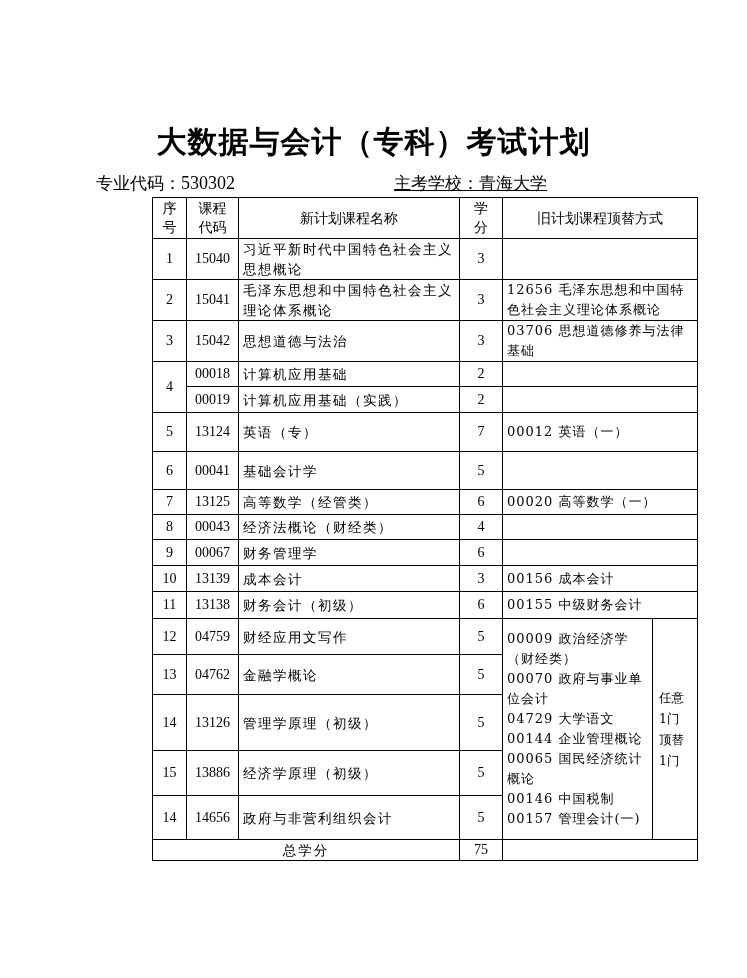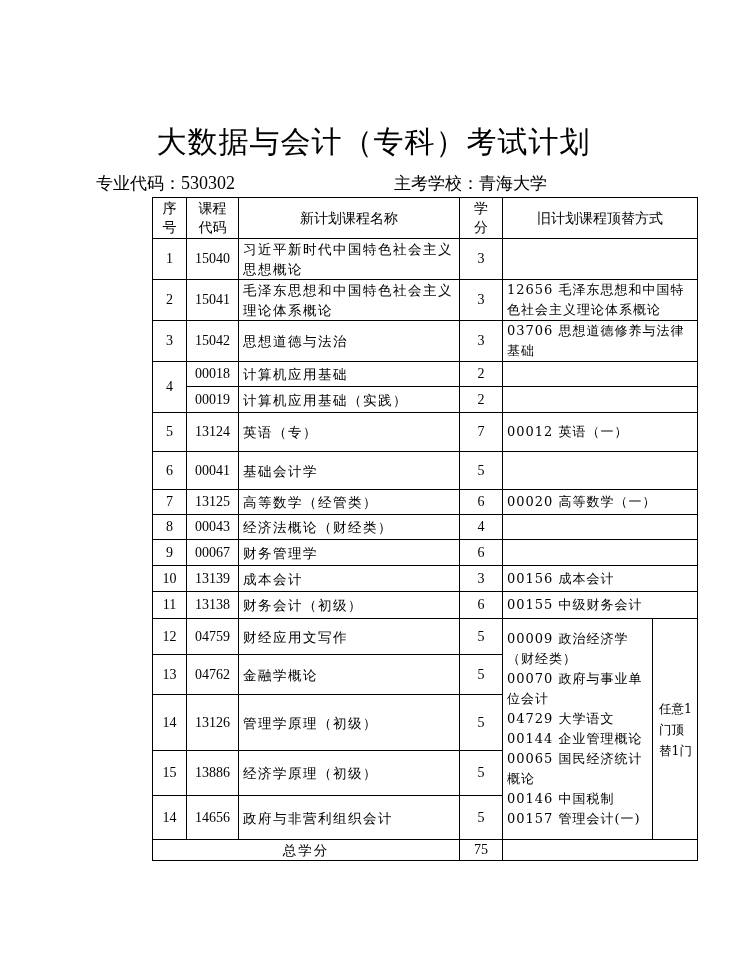--- a/index.html
+++ b/index.html
@@ -1,28 +1,28 @@
 <!DOCTYPE html>
 <html><head>
 <meta charset="utf-8">
 <style>
   html, body { margin:0; padding:0; background:#ffffff; }
   body { width:747px; height:978px; position:relative; font-family:"DejaVu Serif","Liberation Serif",serif; color:#000; overflow:hidden; }
-  .title { position:absolute; left:0; width:747px; top:122px; text-align:center; font-size:30px; font-weight:normal; letter-spacing:1px; font-family:"DejaVu Serif",serif; }
+  .title { position:absolute; left:0; width:747px; top:122px; text-align:center; font-size:30px; font-weight:bold; letter-spacing:1px; font-family:"DejaVu Serif",serif; }
   .meta { position:absolute; top:172px; font-size:17px; font-family:"DejaVu Sans","Liberation Sans",sans-serif; }
   .meta-left { left:96px; }
-  .meta-right { left:394px; }
+  .meta-right { left:394px;text-decoration:underline; }
   table { position:absolute; left:104px; top:197px; border-collapse:collapse; table-layout:fixed; width:545px;margin-left:48px; }
   td, th { border:1.3px solid #000; padding:0 4px; font-size:13.5px; font-weight:normal; line-height:20px; vertical-align:middle; }
   th { font-family:"DejaVu Sans","Liberation Sans",sans-serif; font-size:14px; text-align:center; line-height:19px; }
   td.c { text-align:center; }
   td.num { text-align:center; font-family:"Liberation Serif","DejaVu Serif",serif; font-size:14px; }
   td.name { text-align:left; letter-spacing:1.5px; }
   td.old { text-align:left; letter-spacing:1px; font-size:13px; }
-  td.note { text-align:left; font-size:12.5px; line-height:21px; padding:0 3px 0 6px; }
+  td.note { text-align:left; font-size:12.5px; line-height:21px; padding:0 13px 0 6px; }
   .oldlist div { line-height:20px; }
 </style>
 </head>
 <body>
 
 <div class="title">大数据与会计（专科）考试计划</div>
 <div class="meta meta-left"><span>专业代码：</span><span style="font-family:'Liberation Serif',serif;font-size:18px;">530302</span></div>
 <div class="meta meta-right"><span>主考学校：</span><span>青海大学</span></div>
 
 <table>

